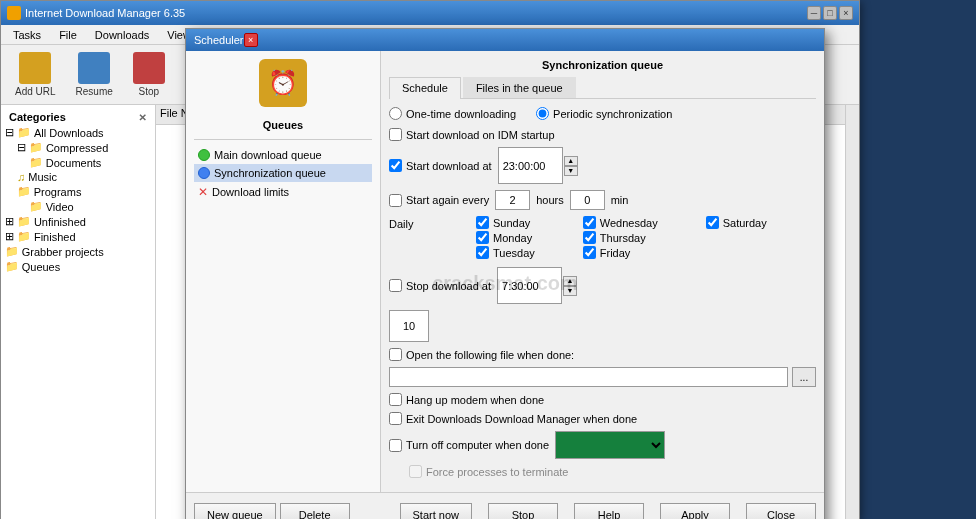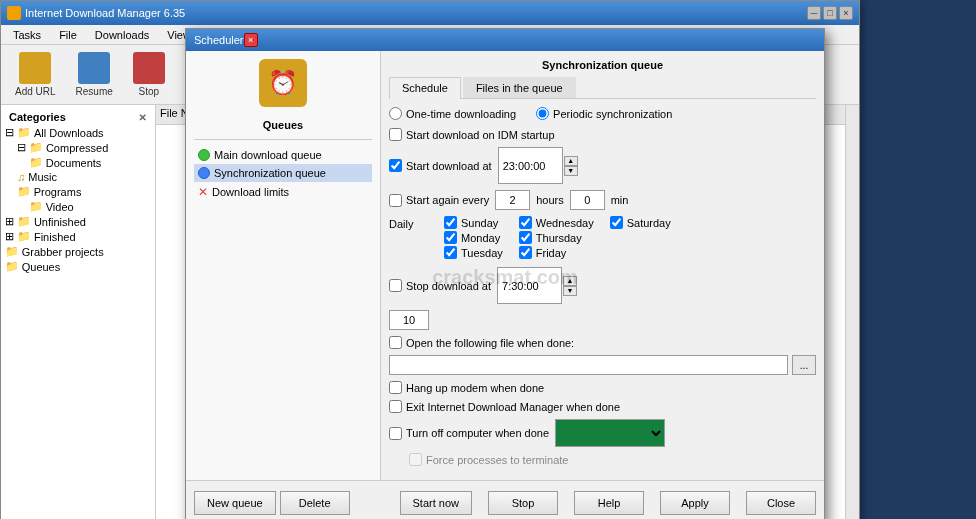--- a/index.html
+++ b/index.html
@@ -298,20 +298,21 @@
       min-width: 35px;
     }
     .days-cols {
       display: flex;
       gap: 16px;
     }
     .days-col {
       display: flex;
       flex-direction: column;
       gap: 2px;
+      margin-left: 32px;
     }
     .day-check {
       display: flex; align-items: center; gap: 4px;
       font-size: 11px; cursor: pointer;
     }
 
     .file-input-row {
       display: flex;
       align-items: center;
       gap: 4px;
@@ -328,21 +329,21 @@
     .browse-btn {
       width: 24px; height: 20px;
       border: 1px solid #999;
       background: #e8e8e8;
       display: flex; align-items: center; justify-content: center;
       font-size: 10px; cursor: pointer;
     }
 
     .retries-input {
       width: 40px;
-      height: 20px;
+      height: 32px;
       border: 1px solid #999;
       padding: 3px 4px;
       font-size: 11px;
       background: white;
       text-align: center;
     }
 
     .shutdown-select {
       width: 110px;
       height: 20px;
@@ -649,21 +650,21 @@
         <div class="option-row">
           <label>
             <input type="checkbox" style="">
             <span>Hang up modem when done</span>
           </label>
         </div>
 
         <div class="option-row">
           <label>
             <input type="checkbox" style="">
-            <span>Exit Internet Download Manager when done</span>
+            <span>Exit Downloads Download Manager when done</span>
           </label>
         </div>
 
         <div class="option-row">
           <label>
             <input type="checkbox" style="">
             <span>Turn off computer when done</span>
           </label>
           <select class="shutdown-select">
             <option>Shut down</option>

